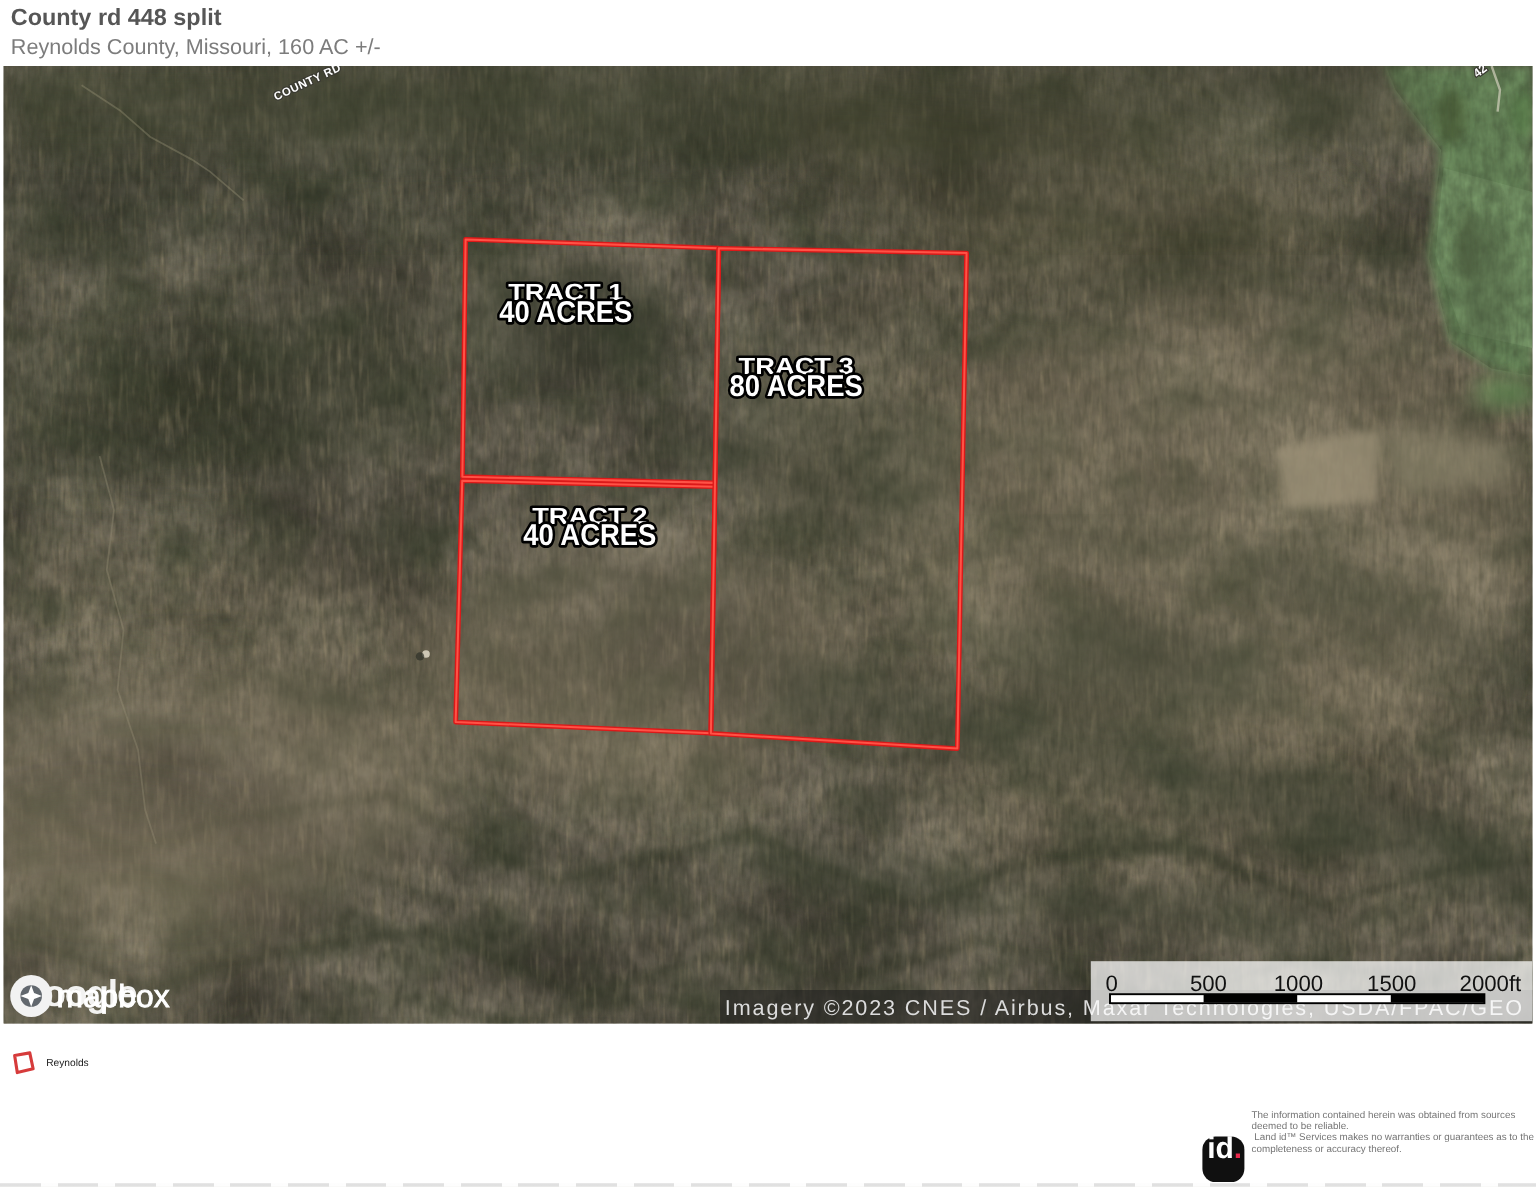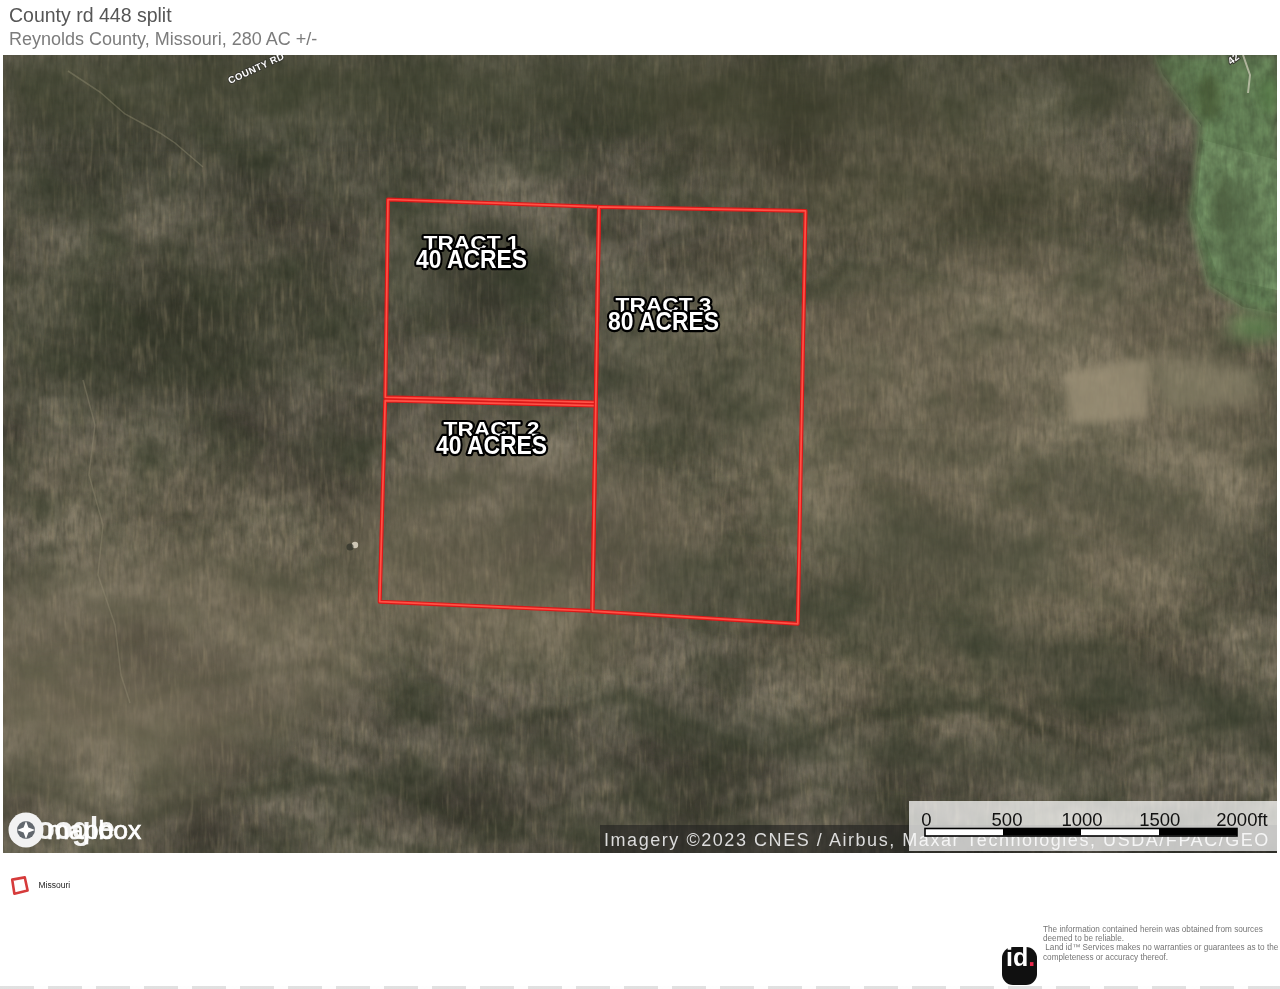--- a/index.html
+++ b/index.html
@@ -1,22 +1,22 @@
 <!DOCTYPE html>
 <html><head><meta charset="utf-8">
 <style>
 html,body{margin:0;padding:0;width:1280px;height:989px;background:#fff;overflow:hidden}
 body{font-family:"Liberation Sans",sans-serif;position:relative}
 .abs{position:absolute}
 </style></head>
 <body>
 
-<div class="abs" style="left:9px;top:4px;font-size:19.5px;font-weight:normal;color:#565656">County rd 448 split</div>
-
-<div class="abs" style="left:9px;top:28.5px;font-size:18px;color:#7c7c7c">Reynolds County, Missouri, 280 AC +/-</div>
+<div class="abs" style="left:9px;top:4px;font-size:19.5px;font-weight:bold;color:#565656">County rd 448 split</div>
+
+<div class="abs" style="left:9px;top:28.5px;font-size:18px;color:#7c7c7c">Reynolds County, Missouri, 160 AC +/-</div>
 
 <div class="abs" style="left:3px;top:55px;width:1274px;height:798px">
 <svg width="1274" height="798" viewBox="0 0 1274 798">
 <defs>
 <filter id="terr" x="0" y="0" width="100%" height="100%" color-interpolation-filters="sRGB">
 <feTurbulence type="fractalNoise" baseFrequency="0.007 0.009" numOctaves="4" seed="7"></feTurbulence>
 <feColorMatrix type="matrix" values="0.60 0 0 0 0.118  0.57 0 0 0 0.108  0.50 0 0 0 0.092  0 0 0 0 1"></feColorMatrix>
 </filter>
 <filter id="grain" x="0" y="0" width="100%" height="100%" color-interpolation-filters="sRGB">
 <feTurbulence type="fractalNoise" baseFrequency="0.09 0.07" numOctaves="3" seed="3"></feTurbulence>
@@ -191,20 +191,20 @@
 <rect x="1000" y="774" width="78" height="6.5" fill="#000"></rect>
 <rect x="1156" y="774" width="78" height="6.5" fill="#000"></rect>
 </g>
 </svg>
 </div>
 
 <svg class="abs" style="left:8px;top:874px" width="24" height="24" viewBox="0 0 24 24">
 <path d="M4.2 5.6 L16.8 3.4 L19.6 16.6 L6.4 19.8 Z" fill="none" stroke="#d63b3b" stroke-width="2.6" stroke-linejoin="round"></path>
 </svg>
 
-<div class="abs" style="left:38.5px;top:880px;font-size:8.5px;color:#1c1c1c">Missouri</div>
+<div class="abs" style="left:38.5px;top:880px;font-size:8.5px;color:#1c1c1c">Reynolds</div>
 
 <div class="abs" style="left:1002px;top:947px;width:35px;height:38px;background:#101010;border-radius:11px"></div>
 <div class="abs" style="left:1006px;top:943px;font-size:25px;font-weight:bold;color:#fff">id<span style="color:#e8274b">.</span></div>
 
 <div class="abs" style="left:1043px;top:925px;font-size:8.2px;color:#757575;line-height:9.2px;white-space:nowrap">The information contained herein was obtained from sources<br>deemed to be reliable.<br>&nbsp;Land id™ Services makes no warranties or guarantees as to the<br>completeness or accuracy thereof.</div>
 
 <div class="abs" style="left:0px;top:986px;width:1280px;height:3px;background:repeating-linear-gradient(90deg,#9a9a9a 0 34px,#f8f8f8 34px 48px);opacity:0.3"></div>
 
 </body></html>

